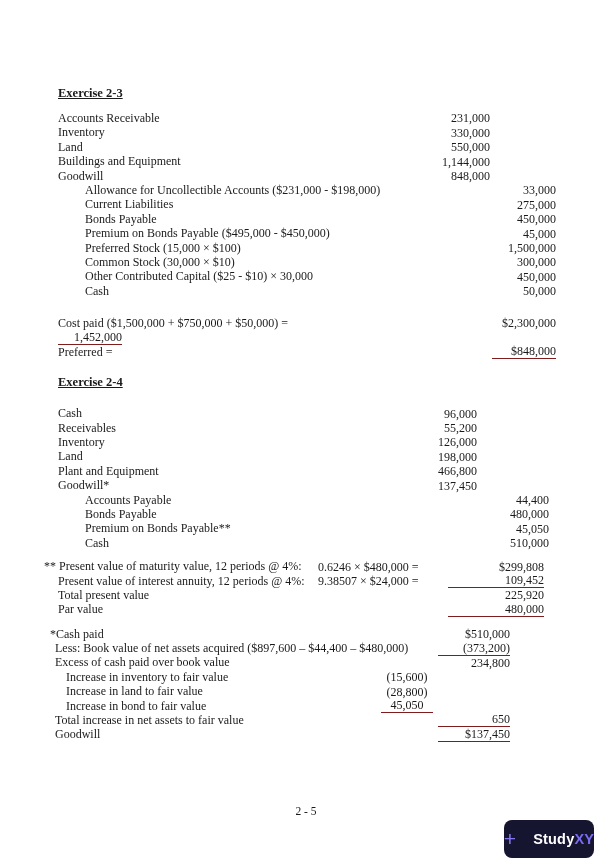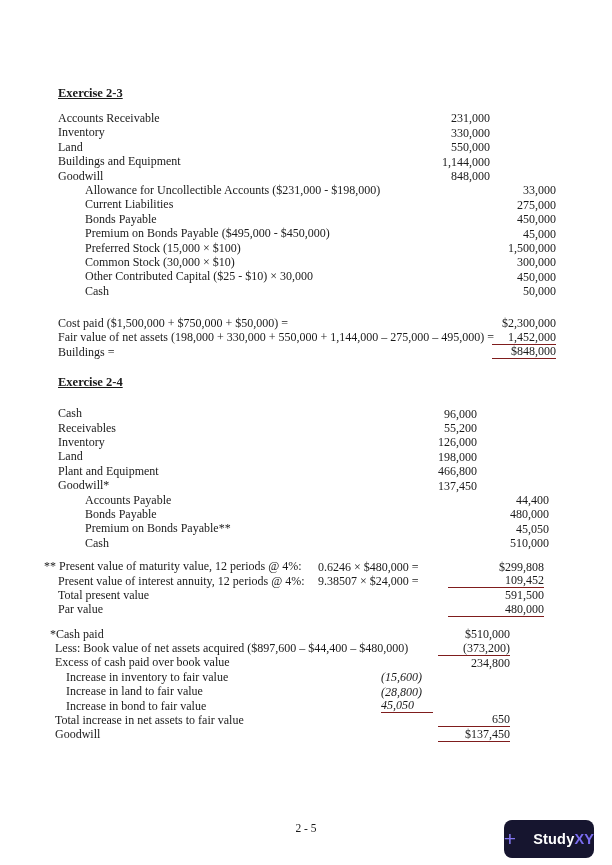--- a/index.html
+++ b/index.html
@@ -36,25 +36,25 @@
   .pv { margin-top:9px; margin-left:-14px; margin-right:68px; }
   .pv .label { flex:none; width:274px; box-sizing:border-box; }
   .pv .label.pad { padding-left:14px; }
   .pv .formula { width:130px; text-align:left; white-space:nowrap; height:14px; }
   .pv .value { flex:1 1 0; text-align:right; white-space:nowrap; height:14px; }
 
   
   .cash { margin-top:10px; margin-left:-8px; margin-right:102px; }
   .cash .label.pad1 { padding-left:5px; }
   .cash .label.pad2 { padding-left:16px; }
-  .cash .mid { width:52px; text-align:left; white-space:nowrap; height:14px;font-style:italic; }
+  .cash .mid { width:52px; text-align:center; white-space:nowrap; height:14px; }
   .cash .spacer { width:5px; height:14px; }
   .cash .value { width:72px; text-align:right; white-space:nowrap; height:14px; }
 
-  .page-num { position:absolute; top:822px; left:0; right:0; text-align:center; font-size:11.5px; }
+  .page-num { position:absolute; top:805px; left:0; right:0; text-align:center; font-size:11.5px; }
 
   .brand-badge {
     position:absolute; right:18px; top:820px; width:90px; height:38px;
     background:#16152f; border-radius:8px;
     display:flex; align-items:center; justify-content:center; gap:5px;
     font-family:"Liberation Sans", sans-serif;
   }
   .brand-plus { color:#8577f2; font-size:21px; font-weight:400; line-height:21px; margin-top:-2px; }
   .brand-text { font-size:14.5px; font-weight:bold; letter-spacing:0.2px;margin-left:12px; }
   .brand-primary { color:#ffffff; }
@@ -137,25 +137,24 @@
         </div>
       </div>
 
     <div class="summary23">
 
     <div class="row">
           <div class="label">Cost paid ($1,500,000 + $750,000 + $50,000) =</div>
           <div class="value">$2,300,000</div>
         </div>
         <div class="row">
-          <div class="label">Fair value of net assets (198,000 + 330,000 + 550,000 + 1,144,000 – 275,000 – 495,000) =</div>
           <div class="value u">1,452,000</div>
         </div>
         <div class="row">
-          <div class="label">Buildings =</div>
+          <div class="label">Preferred =</div>
           <div class="value u">$848,000</div>
         </div>
       </div>
 
     <div class="ex-title t24">Exercise 2-4</div>
 
     <div class="rows24">
 
     <div class="row">
           <div class="label">Cash</div>
@@ -217,21 +216,21 @@
           <div class="value">$299,808</div>
         </div>
         <div class="row">
           <div class="label pad">Present value of interest annuity, 12 periods @ 4%:</div>
           <div class="formula">9.38507 × $24,000 =</div>
           <div class="value u">109,452</div>
         </div>
         <div class="row">
           <div class="label pad">Total present value</div>
           <div class="formula"></div>
-          <div class="value">591,500</div>
+          <div class="value">225,920</div>
         </div>
         <div class="row">
           <div class="label pad">Par value</div>
           <div class="formula"></div>
           <div class="value u">480,000</div>
         </div>
       </div>
 
     <div class="cash">
 

